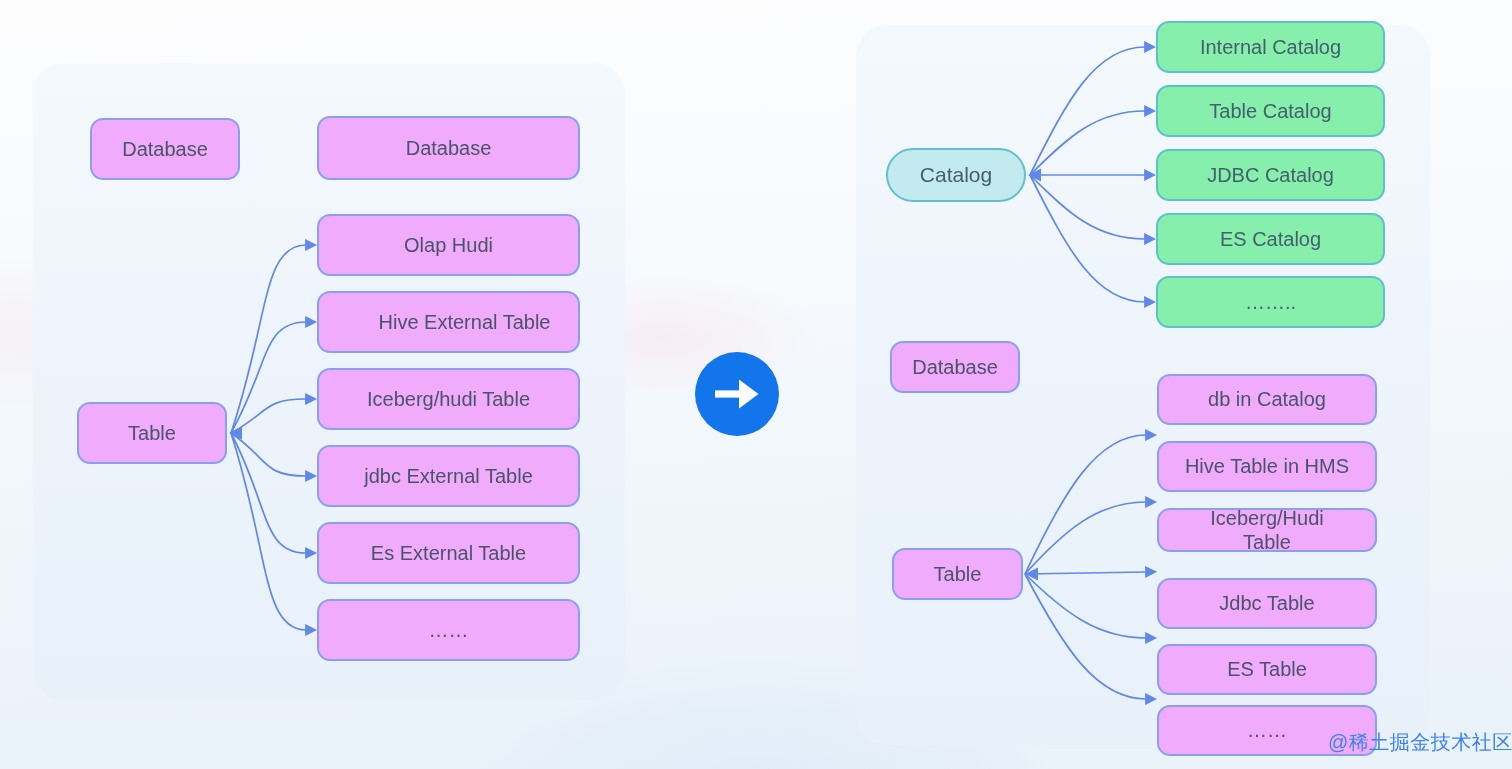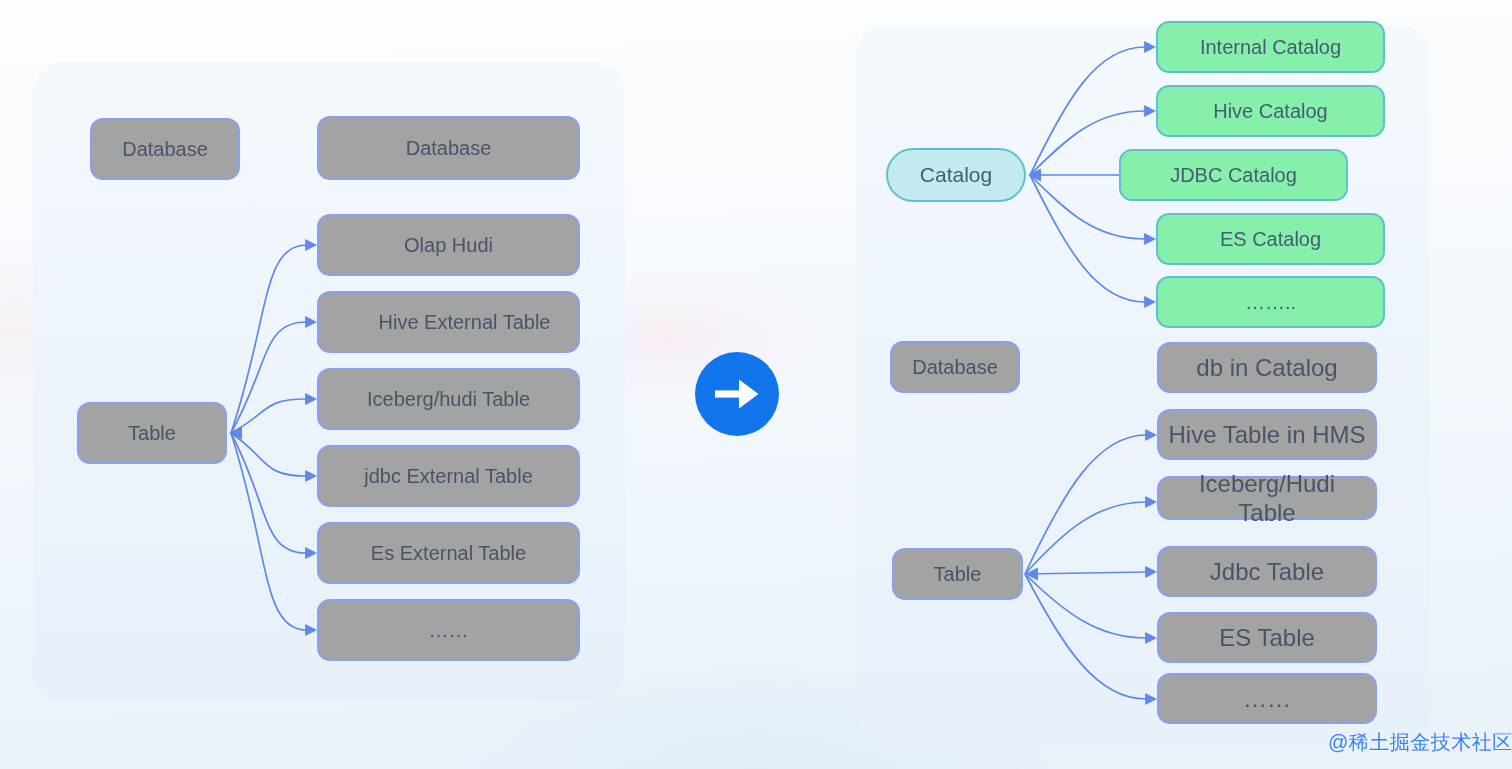--- a/index.html
+++ b/index.html
@@ -16,24 +16,24 @@
       radial-gradient(400px 160px at 50% 101%, rgba(215,232,248,0.55), rgba(215,232,248,0) 75%);
   }
   .panel{
     position:absolute;border-radius:30px;
     background:linear-gradient(180deg,#f4f9fd 0%,#ecf3fb 55%,#e8f1fa 100%);
   }
   .panel.before{left:33px;top:63px;width:592px;height:637px;}
   .panel.after{left:856px;top:25px;width:574px;height:720px;}
   .node{
     position:absolute;display:flex;align-items:center;justify-content:center;
-    background:#a3a3a3;border:2.5px solid #8aa0ef;border-radius:13px;
+    background:#f0abfc;border:2.5px solid #8aa0ef;border-radius:13px;
     color:#4a5468;font-size:20px;box-sizing:border-box;text-align:center;
   }
-  .node.small{font-size:24px;}
+  .node.small{font-size:20px;margin-top:32px;}
   .node.teal{background:#86efac;border-color:#5ec0cc;color:#44606c;}
   .node.pill{border-radius:28px;background:#c3eaee;font-size:21px;}
   .wrap2{white-space:pre-line;line-height:1.22;}
   svg.connectors{position:absolute;left:0;top:0;pointer-events:none;}
   .transform-circle{
     position:absolute;left:695px;top:352px;width:84px;height:84px;border-radius:50%;
     background:#1375ec;display:flex;align-items:center;justify-content:center;
   }
   .watermark{
     position:absolute;left:1328px;top:729px;width:176px;
@@ -96,22 +96,22 @@
 
 <div class="transform-circle">
   <svg width="46" height="32" viewBox="0 0 46 32">
     <rect x="1" y="12.4" width="25" height="7.2" fill="#ffffff"></rect>
     <polygon points="25,1.5 44.5,16 25,30.5" fill="#ffffff"></polygon>
   </svg>
 </div>
 
 <div class="node teal pill" style="left:886px;top:148px;width:140px;height:54px;">Catalog</div>
 <div class="node teal" style="left:1156px;top:21px;width:229px;height:52px;">Internal Catalog</div>
-<div class="node teal" style="left:1156px;top:85px;width:229px;height:52px;">Hive Catalog</div>
-<div class="node teal" style="left:1119px;top:149px;width:229px;height:52px;">JDBC Catalog</div>
+<div class="node teal" style="left:1156px;top:85px;width:229px;height:52px;">Table Catalog</div>
+<div class="node teal" style="left:1156px;top:149px;width:229px;height:52px;">JDBC Catalog</div>
 <div class="node teal" style="left:1156px;top:213px;width:229px;height:52px;">ES Catalog</div>
 <div class="node teal" style="left:1156px;top:276px;width:229px;height:52px;">……..</div>
 
 <div class="node" style="left:890px;top:341px;width:130px;height:52px;">Database</div>
 <div class="node small" style="left:1157px;top:342px;width:220px;height:51px;">db in Catalog</div>
 
 <div class="node" style="left:892px;top:548px;width:131px;height:52px;">Table</div>
 <div class="node small" style="left:1157px;top:409px;width:220px;height:51px;">Hive Table in HMS</div>
 <div class="node small wrap2" style="left:1157px;top:476px;width:220px;height:44px;">Iceberg/Hudi
 Table</div>

